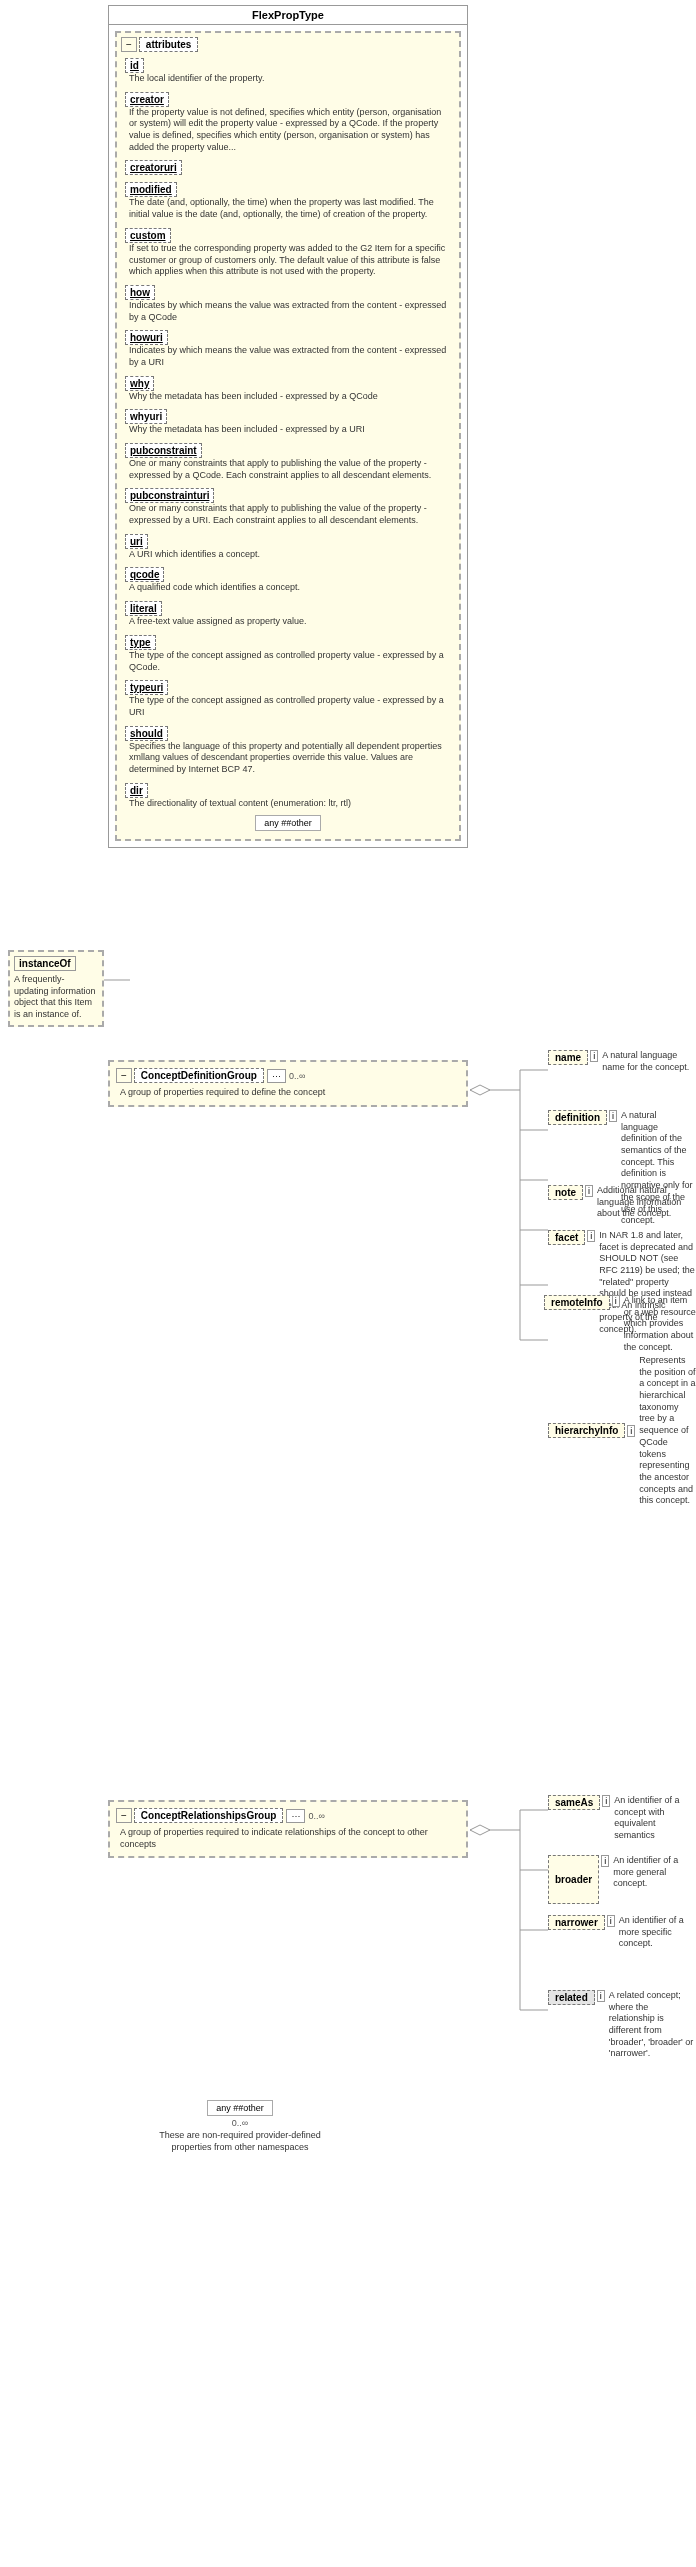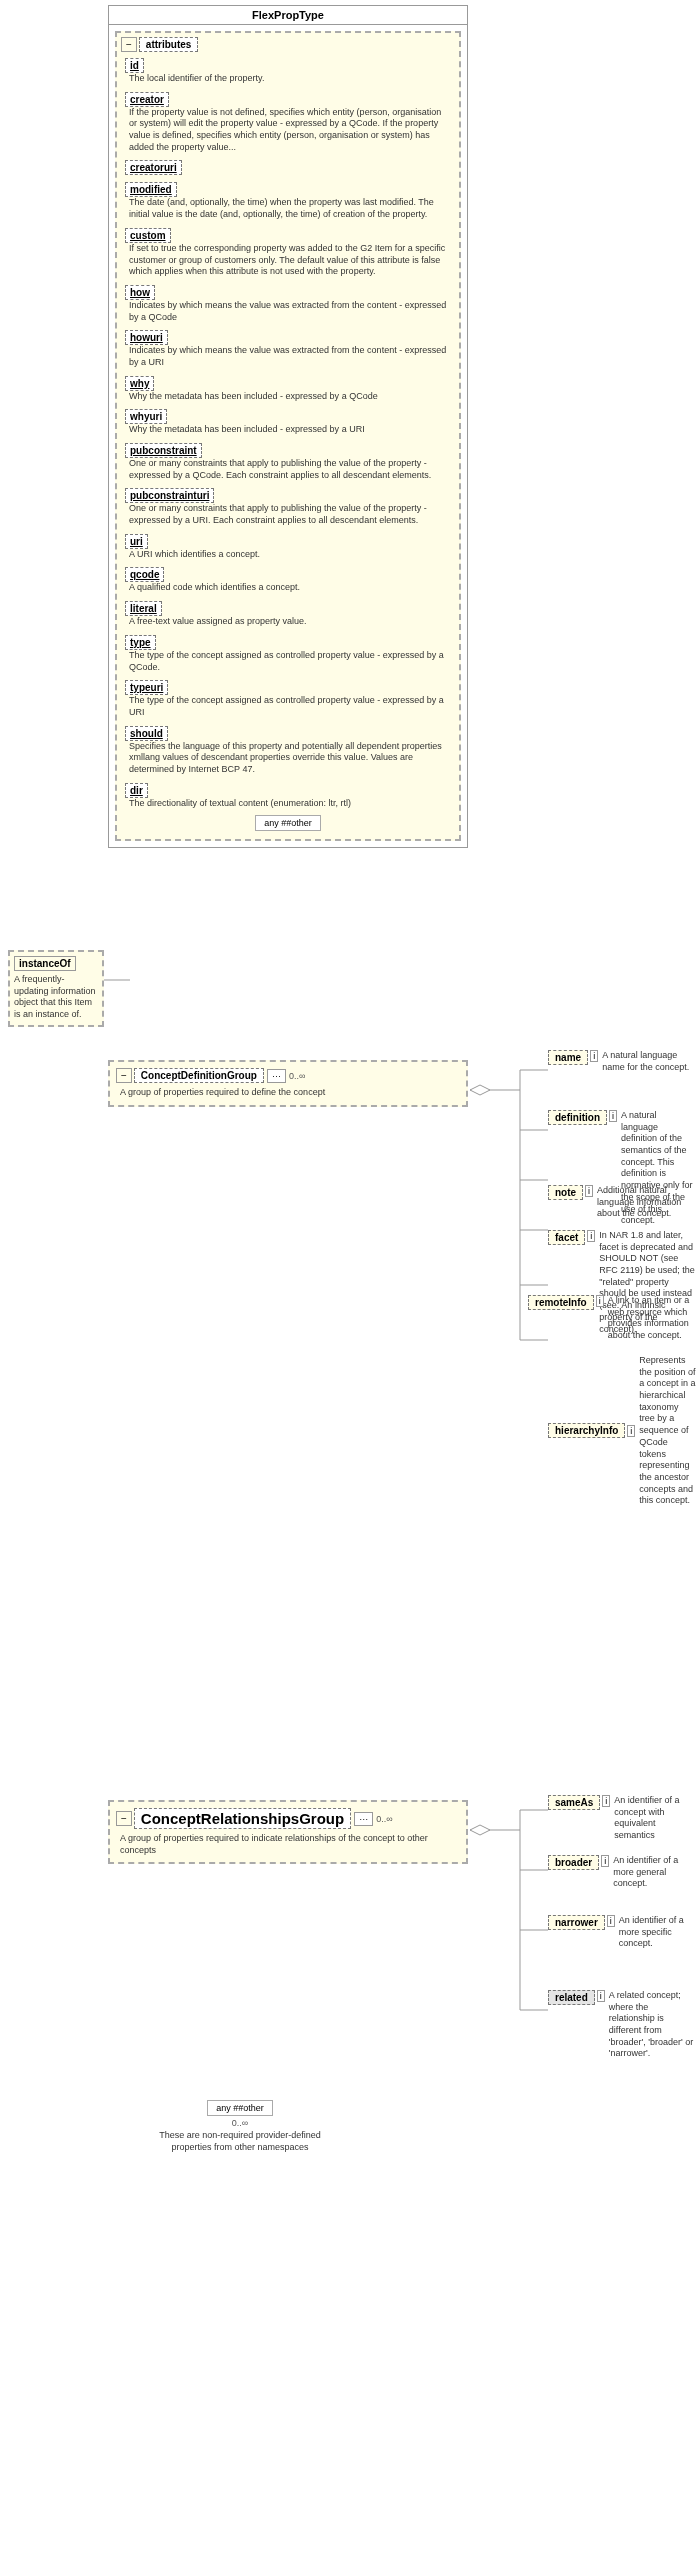--- a/index.html
+++ b/index.html
@@ -180,21 +180,21 @@
       <span style="display:inline-block;border:1px dashed #777;padding:1px 6px;font-size:10px;font-weight:bold;background:#fff;">ConceptDefinitionGroup</span>
       <span style="display:inline-block;border:1px solid #999;padding:1px 4px;font-size:9px;background:#fff;margin:0 3px;">···</span>
       <span style="font-size:9px;color:#555;">0..∞</span>
     </div>
     <div style="font-size:9px;color:#333;line-height:1.3;margin-left:4px;">A group of properties required to define the concept</div>
   </div>
 
   <div style="position:absolute;left:108px;top:1800px;width:360px;border:2px dashed #aaa;background:#fffde7;padding:6px;">
     <div class="group-header" style="display:flex;align-items:center;margin-bottom:4px;">
       <span style="display:inline-block;border:1px solid #999;background:#fffde7;font-size:10px;padding:1px 4px;margin-right:2px;">−</span>
-      <span style="display:inline-block;border:1px dashed #777;padding:1px 6px;font-size:15px;font-weight:bold;background:#fff;">ConceptRelationshipsGroup</span>
+      <span style="display:inline-block;border:1px dashed #777;padding:1px 6px;font-size:10px;font-weight:bold;background:#fff;">ConceptRelationshipsGroup</span>
       <span style="display:inline-block;border:1px solid #999;padding:1px 4px;font-size:9px;background:#fff;margin:0 3px;">···</span>
       <span style="font-size:9px;color:#555;">0..∞</span>
     </div>
     <div style="font-size:9px;color:#333;line-height:1.3;margin-left:4px;">A group of properties required to indicate relationships of the concept to other concepts</div>
   </div>
 
   <div style="position:absolute;left:548px;top:1050px;display:flex;align-items:flex-start;">
     <div style="display:inline-block;border:1px dashed #777;padding:1px 6px;font-size:10px;font-weight:bold;background:#fffde7;white-space:nowrap;">name</div>
     <span style="margin-left:2px;font-size:9px;border:1px solid #999;padding:0 2px;background:#fff;">i</span>
     <div style="font-size:9px;color:#333;margin-left:4px;max-width:120px;line-height:1.3;">A natural language name for the concept.</div>
@@ -211,40 +211,40 @@
     <span style="margin-left:2px;font-size:9px;border:1px solid #999;padding:0 2px;background:#fff;">i</span>
     <div style="font-size:9px;color:#333;margin-left:4px;max-width:120px;line-height:1.3;">Additional natural language information about the concept.</div>
   </div>
 
   <div style="position:absolute;left:548px;top:1230px;display:flex;align-items:flex-start;">
     <div style="display:inline-block;border:1px dashed #777;padding:1px 6px;font-size:10px;font-weight:bold;background:#fffde7;white-space:nowrap;">facet</div>
     <span style="margin-left:2px;font-size:9px;border:1px solid #999;padding:0 2px;background:#fff;">i</span>
     <div style="font-size:9px;color:#333;margin-left:4px;max-width:110px;line-height:1.3;">In NAR 1.8 and later, facet is deprecated and SHOULD NOT (see RFC 2119) be used; the "related" property should be used instead (see: An intrinsic property of the concept).</div>
   </div>
 
-  <div style="position:absolute;left:528px;top:1295px;display:flex;align-items:flex-start;">
+  <div style="position:absolute;left:544px;top:1295px;display:flex;align-items:flex-start;">
     <div style="display:inline-block;border:1px dashed #777;padding:1px 6px;font-size:10px;font-weight:bold;background:#fffde7;white-space:nowrap;">remoteInfo</div>
     <span style="margin-left:2px;font-size:9px;border:1px solid #999;padding:0 2px;background:#fff;">i</span>
     <div style="font-size:9px;color:#333;margin-left:4px;max-width:110px;line-height:1.3;">A link to an item or a web resource which provides information about the concept.</div>
   </div>
 
   <div style="position:absolute;left:548px;top:1355px;display:flex;align-items:center;">
     <div style="display:inline-block;border:1px dashed #777;padding:1px 6px;font-size:10px;font-weight:bold;background:#fffde7;white-space:nowrap;">hierarchyInfo</div>
     <span style="margin-left:2px;font-size:9px;border:1px solid #999;padding:0 2px;background:#fff;">i</span>
     <div style="font-size:9px;color:#333;margin-left:4px;max-width:110px;line-height:1.3;">Represents the position of a concept in a hierarchical taxonomy tree by a sequence of QCode tokens representing the ancestor concepts and this concept.</div>
   </div>
 
   <div style="position:absolute;left:548px;top:1795px;display:flex;align-items:flex-start;">
     <div style="display:inline-block;border:1px dashed #777;padding:1px 6px;font-size:10px;font-weight:bold;background:#fffde7;white-space:nowrap;">sameAs</div>
     <span style="margin-left:2px;font-size:9px;border:1px solid #999;padding:0 2px;background:#fff;">i</span>
     <div style="font-size:9px;color:#333;margin-left:4px;max-width:120px;line-height:1.3;">An identifier of a concept with equivalent semantics</div>
   </div>
 
   <div style="position:absolute;left:548px;top:1855px;display:flex;align-items:flex-start;">
-    <div style="display:inline-block;border:1px dashed #777;padding:1px 6px;font-size:10px;font-weight:bold;background:#fffde7;white-space:nowrap;">broader</div>
+    <div style="display:inline-block;border:1px dashed #777;padding:18px 6px;font-size:10px;font-weight:bold;background:#fffde7;white-space:nowrap;">broader</div>
     <span style="margin-left:2px;font-size:9px;border:1px solid #999;padding:0 2px;background:#fff;">i</span>
     <div style="font-size:9px;color:#333;margin-left:4px;max-width:120px;line-height:1.3;">An identifier of a more general concept.</div>
   </div>
 
   <div style="position:absolute;left:548px;top:1915px;display:flex;align-items:flex-start;">
     <div style="display:inline-block;border:1px dashed #777;padding:1px 6px;font-size:10px;font-weight:bold;background:#fffde7;white-space:nowrap;">narrower</div>
     <span style="margin-left:2px;font-size:9px;border:1px solid #999;padding:0 2px;background:#fff;">i</span>
     <div style="font-size:9px;color:#333;margin-left:4px;max-width:120px;line-height:1.3;">An identifier of a more specific concept.</div>
   </div>
 

